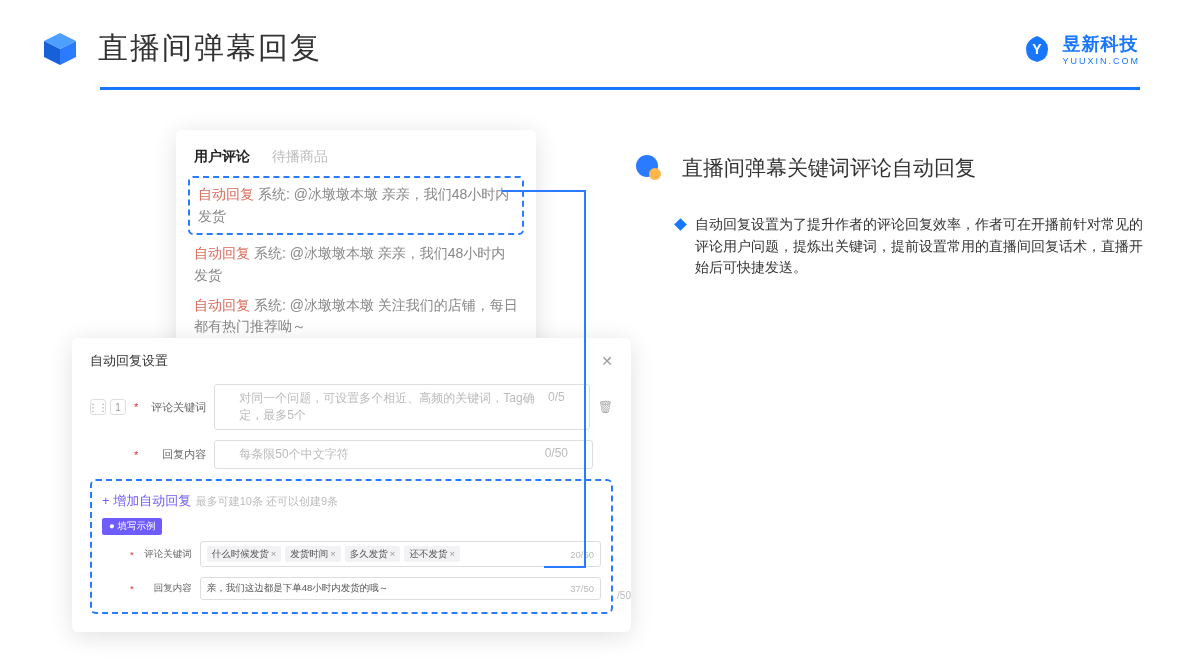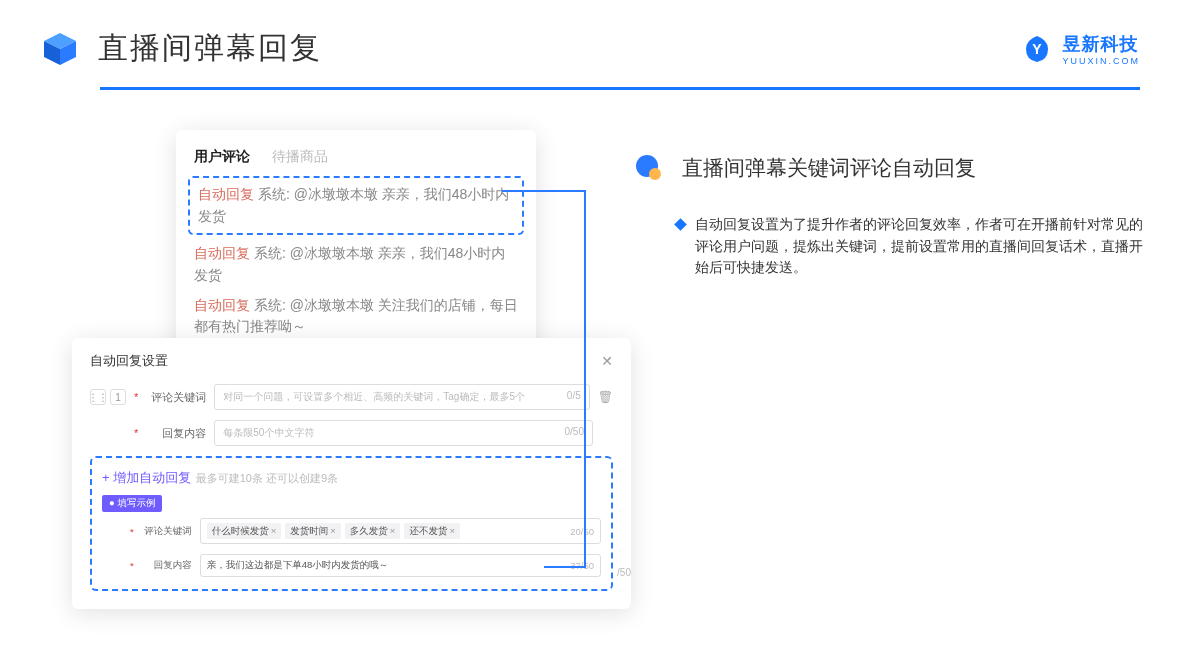--- a/index.html
+++ b/index.html
@@ -27,21 +27,21 @@
 .dashed-hl { border: 2.5px dashed #2a7bff; border-radius: 5px; padding: 6px 8px; margin: -4px -6px 8px -6px; }
 
 .modalCard { position: absolute; left: 0; top: 208px; width: 559px; padding: 14px 18px 18px 18px; z-index: 2; }
 .modalHeader { display: flex; justify-content: space-between; align-items: center; font-size: 13px; color: #333; margin-bottom: 14px; }
 .close { color: #999; font-size: 14px; }
 .formrow { display: flex; align-items: center; gap: 8px; margin-bottom: 10px; font-size: 11px; }
 .idx { display: flex; align-items: center; gap: 4px; color: #999; font-size: 10px; }
 .box1 { border: 1px solid #ddd; border-radius: 3px; width: 16px; height: 16px; display: flex; align-items: center; justify-content: center; }
 .req { color: #d33; margin-right: 2px; }
 .flabel { color: #666; width: 58px; text-align: right; }
-.finput { flex: 1; border: 1px solid #ddd; border-radius: 3px; padding: 5px 8px; color: #bbb; display: flex; justify-content: space-between; font-size: 10px; }
+.finput { flex: 1; border: 1px solid #ddd; border-radius: 3px; padding: 5px 24px; color: #bbb; display: flex; justify-content: space-between; font-size: 12px; }
 .trash { color: #aaa; font-size: 12px; }
 
 .dashed-block { border: 2.5px dashed #2a7bff; border-radius: 6px; padding: 10px 10px 12px 10px; margin-top: 8px; position: relative; }
 .addlink { color: #6f5cff; font-size: 13px; }
 .addhint { color: #bbb; font-size: 11px; }
 .badge { display: inline-block; background: #6f5cff; color: #fff; font-size: 9.5px; border-radius: 2px; padding: 2px 7px; margin: 8px 0 6px 0; }
 .taginput { flex: 1; border: 1px solid #ddd; border-radius: 3px; padding: 4px 6px; display: flex; align-items: center; gap: 4px; flex-wrap: wrap; font-size: 9.5px; }
 .tag { background: #f2f2f4; color: #555; border-radius: 2px; padding: 1.5px 5px; }
 .tag .x { color: #999; margin-left: 2px; }
 .cnt { margin-left: auto; color: #bbb; }

